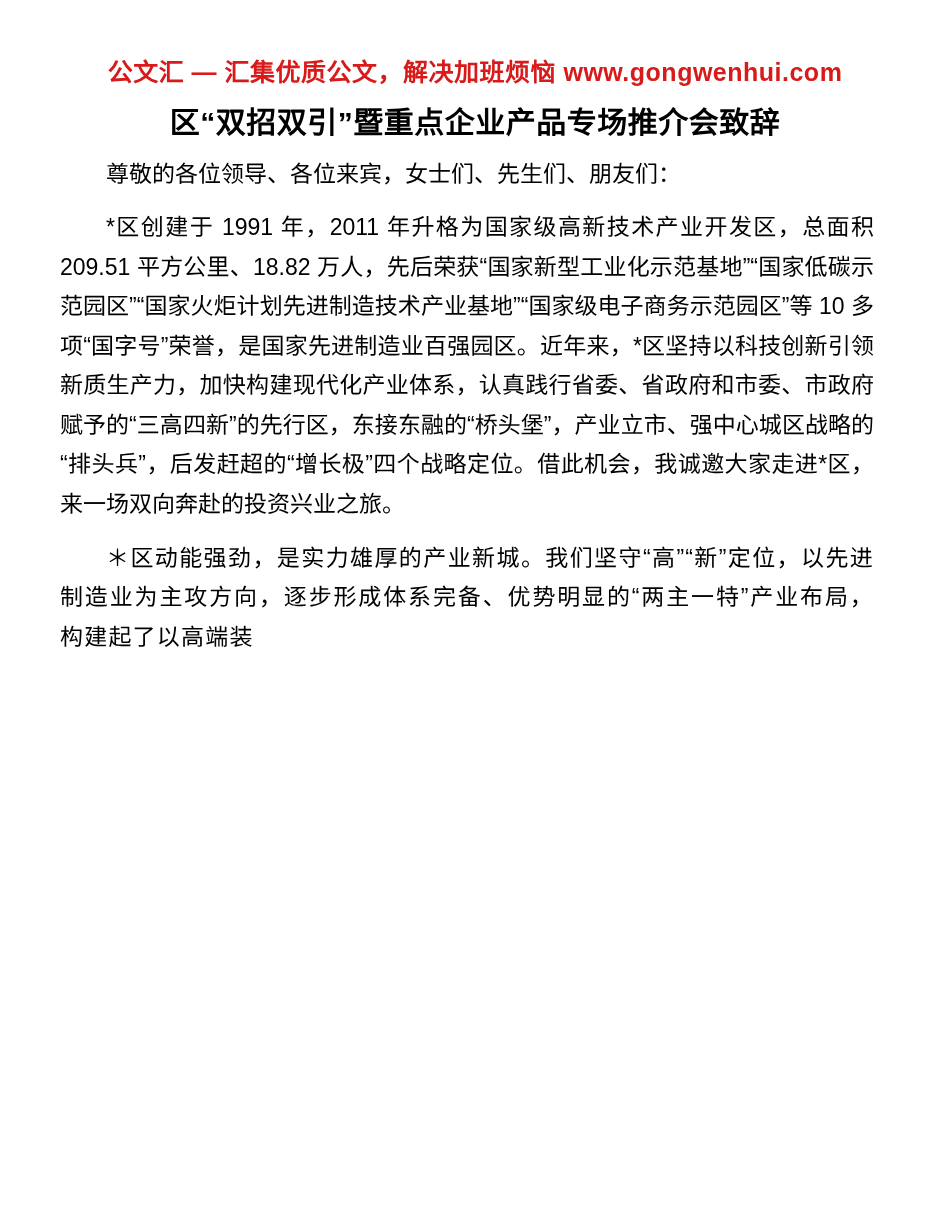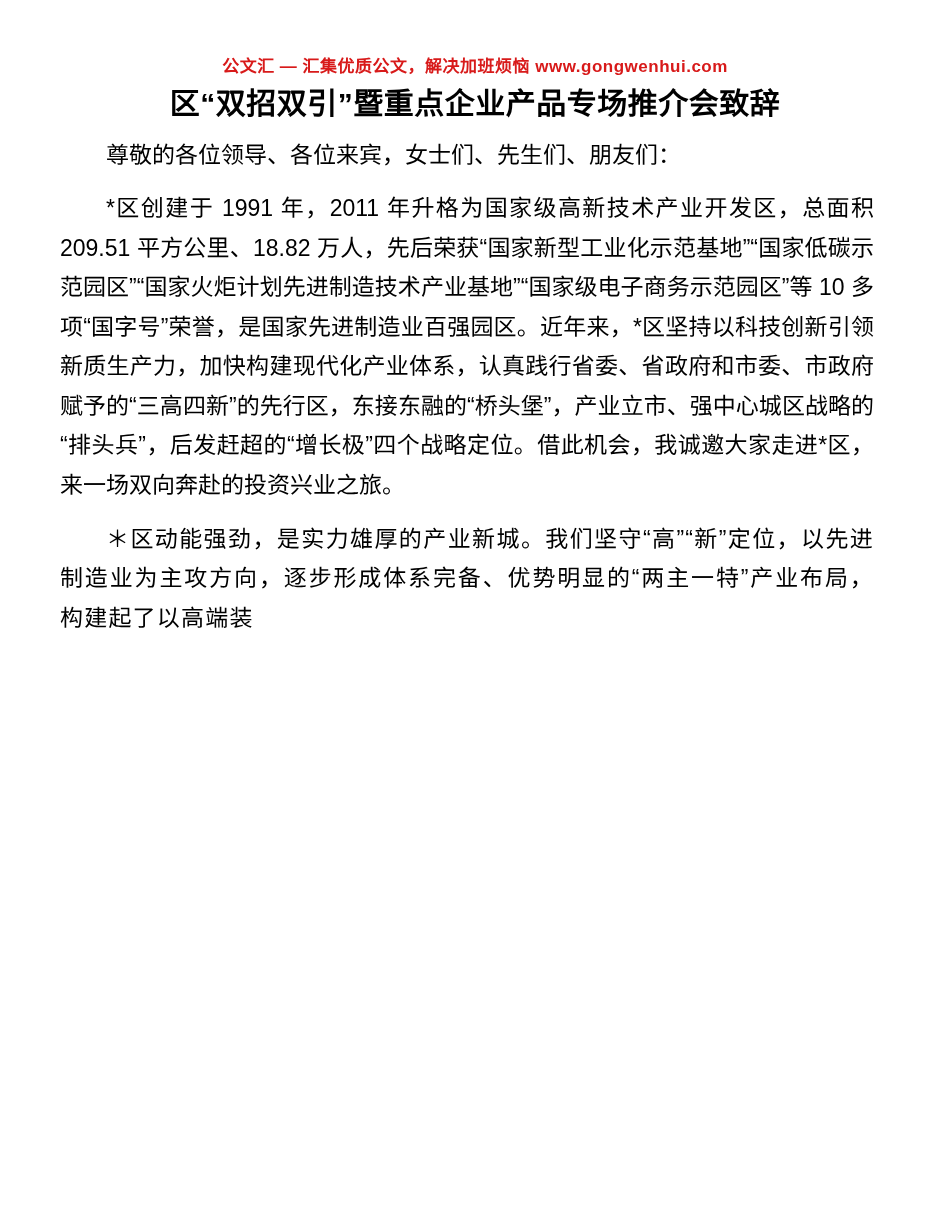--- a/index.html
+++ b/index.html
@@ -18,33 +18,33 @@
     position: relative;
     width: 950px;
     height: 1230px;
     background: #ffffff;
     box-sizing: border-box;
     padding: 0 60px;
   }
   .watermark {
     text-align: center;
     color: #d81a1a;
-    font-size: 17px;
+    font-size: 25px;
     font-weight: 700;
     letter-spacing: 0.5px;
     padding-top: 52px;
     padding-bottom: 6px;
     white-space: nowrap;
   }
   .doc-title {
     text-align: center;
     font-size: 30px;
     font-weight: 700;
     line-height: 1.42;
-    margin: 0 0 10px 0;
+    margin: 8px 0 10px 0;
     letter-spacing: 0.5px;
   }
   .body-text {
     font-size: 23px;
     line-height: 1.72;
     text-align: justify;
     text-justify: inter-ideograph;
     margin: 0 16px 14px 0;
     text-indent: 2em;
   }

